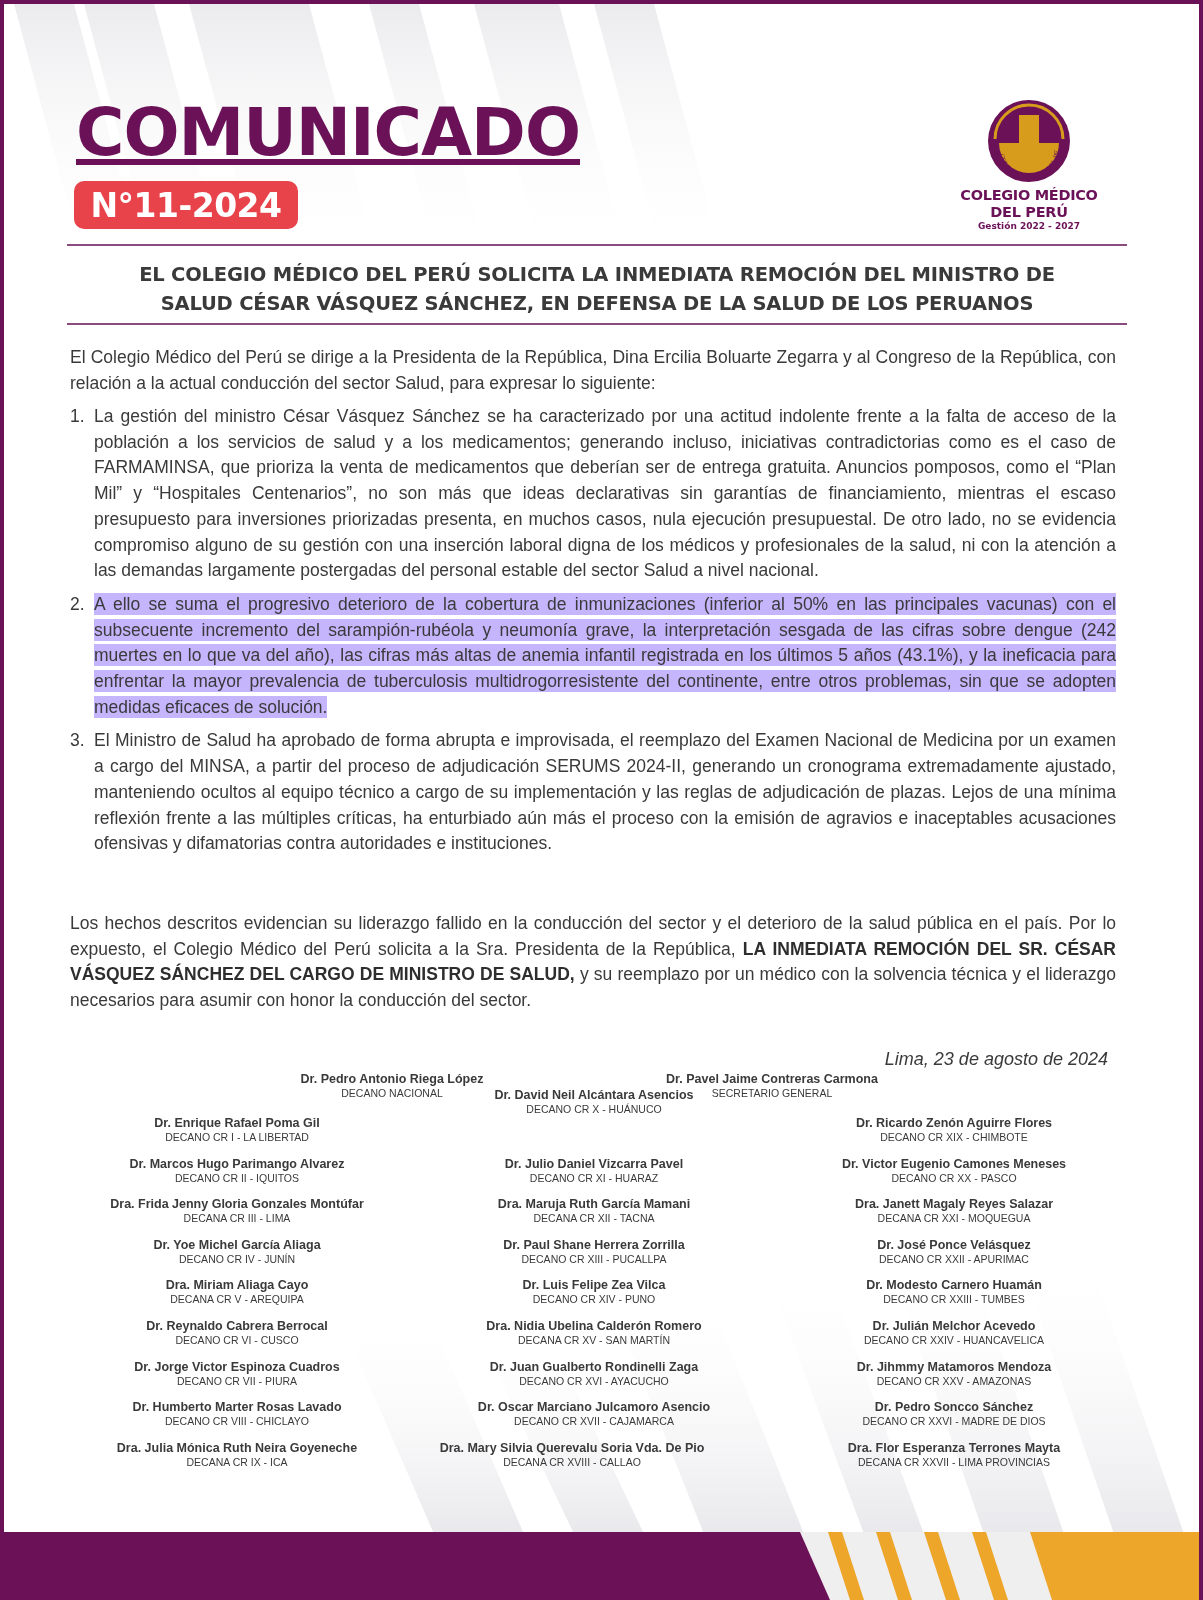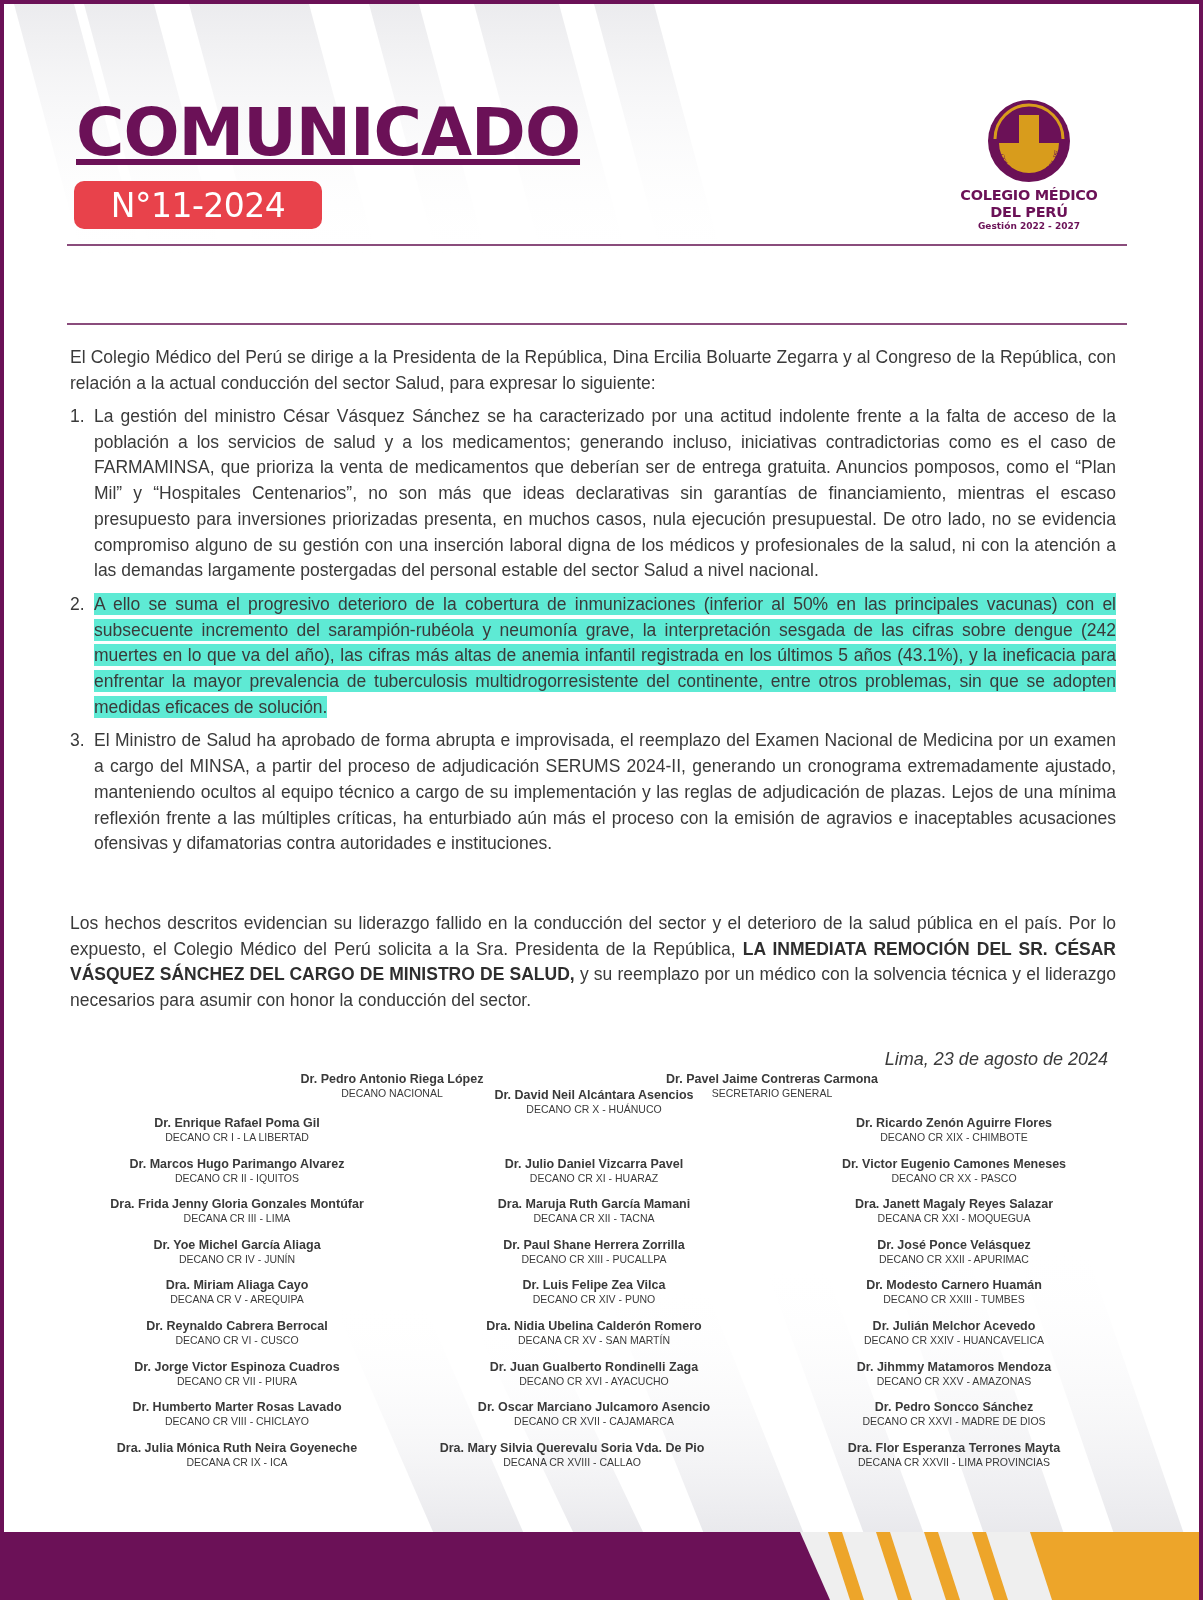--- a/index.html
+++ b/index.html
@@ -14,23 +14,23 @@
   }
   .stripes-top { position: absolute; left: 0; top: 0; width: 1195px; height: 260px; pointer-events: none; }
   .stripes-bottom { position: absolute; left: 0; top: 1200px; width: 1195px; height: 330px; pointer-events: none; }
 
   .title {
     position: absolute; left: 72px; top: 96px;
     font-family: "DejaVu Sans", sans-serif; font-weight: bold;
     font-size: 66px; letter-spacing: -1px; color: #6b1157; line-height: 1; text-decoration: underline;
   }
   .number-badge {
-    position: absolute; left: 70px; top: 177px; width: 248px; height: 48px;
+    position: absolute; left: 70px; top: 177px; width: 224px; height: 48px;
     background: #e8424b; border-radius: 10px; color: #fff;
-    font-family: "DejaVu Sans", sans-serif; font-weight: normal; font-size: 33px;
+    font-family: "DejaVu Sans", sans-serif; font-weight: bold; font-size: 33px;
     display: flex; align-items: center; justify-content: center; letter-spacing: -0.5px;
   }
   .logo { position: absolute; left: 935px; top: 95px; width: 180px; text-align: center; }
   .logo svg { display: block; margin: 0 auto; }
   .logo-name {
     font-family: "DejaVu Sans", sans-serif; font-weight: bold; color: #6b1157;
     font-size: 14.5px; line-height: 17px; margin-top: 4px; letter-spacing: -0.3px;
   }
   .logo-sub { font-family: "DejaVu Sans", sans-serif; font-weight: bold; color: #6b1157; font-size: 9px; }
 
@@ -46,21 +46,21 @@
     font-family: "Liberation Sans", sans-serif; color: #3a3a3a;
     font-size: 17.5px; line-height: 25.7px; text-align: justify;
   }
   .intro { top: 341px; }
   ol.points { position: absolute; left: 66px; top: 400px; width: 1046px; margin: 0; padding: 0; list-style: none; }
   ol.points li {
     position: relative; padding-left: 24px; margin-bottom: 8px;
     font-family: "Liberation Sans", sans-serif; color: #3a3a3a; font-size: 17.5px; line-height: 25.7px; text-align: justify;
   }
   ol.points li .num { position: absolute; left: 0; top: 0; }
-  .hl { background: #5eead4; padding: 1px 0; box-decoration-break: clone; -webkit-box-decoration-break: clone; }
+  .hl { background: #c4b5fd; padding: 1px 0; box-decoration-break: clone; -webkit-box-decoration-break: clone; }
   .closing { top: 907px; }
   .closing b { font-weight: bold; color: #2e2e2e; }
   .date {
     position: absolute; right: 91px; top: 1017px;
     font-family: "Liberation Sans", sans-serif; font-style: italic; color: #3a3a3a; font-size: 18px; margin-top: 28px;
   }
 
   .sig { position: absolute; text-align: center; width: 320px; }
   .sig .n { font-family: "Liberation Sans", sans-serif; font-weight: bold; color: #3a3a3a; font-size: 12.5px; line-height: 15px; white-space: nowrap; }
   .sig .r { font-family: "Liberation Sans", sans-serif; color: #3a3a3a; font-size: 10.5px; line-height: 13px; white-space: nowrap; }
@@ -116,20 +116,24 @@
       </text>
     </svg>
     <div class="logo-name">
       <div>COLEGIO MÉDICO</div>
       <div>DEL PERÚ</div>
     </div>
     <div class="logo-sub">Gestión 2022 - 2027</div>
   </div>
 
   <div class="rule" style="top:240px"></div>
+  <div class="headline">
+    <div>EL COLEGIO MÉDICO DEL PERÚ SOLICITA LA INMEDIATA REMOCIÓN DEL MINISTRO DE</div>
+    <div>SALUD CÉSAR VÁSQUEZ SÁNCHEZ, EN DEFENSA DE LA SALUD DE LOS PERUANOS</div>
+  </div>
   <div class="rule" style="top:319px"></div>
 
   <div class="body-text intro">El Colegio Médico del Perú se dirige a la Presidenta de la República, Dina Ercilia Boluarte Zegarra y al Congreso de la República, con relación a la actual conducción del sector Salud, para expresar lo siguiente:</div>
 
   <ol class="points">
     <li>
       <span class="num">1.</span>
       <span>La gestión del ministro César Vásquez Sánchez se ha caracterizado por una actitud indolente frente a la falta de acceso de la población a los servicios de salud y a los medicamentos; generando incluso, iniciativas contradictorias como es el caso de FARMAMINSA, que prioriza la venta de medicamentos que deberían ser de entrega gratuita. Anuncios pomposos, como el “Plan Mil” y “Hospitales Centenarios”, no son más que ideas declarativas sin garantías de financiamiento, mientras el escaso presupuesto para inversiones priorizadas presenta, en muchos casos, nula ejecución presupuestal. De otro lado, no se evidencia compromiso alguno de su gestión con una inserción laboral digna de los médicos y profesionales de la salud, ni con la atención a las demandas largamente postergadas del personal estable del sector Salud a nivel nacional.</span>
     </li>
     <li>

